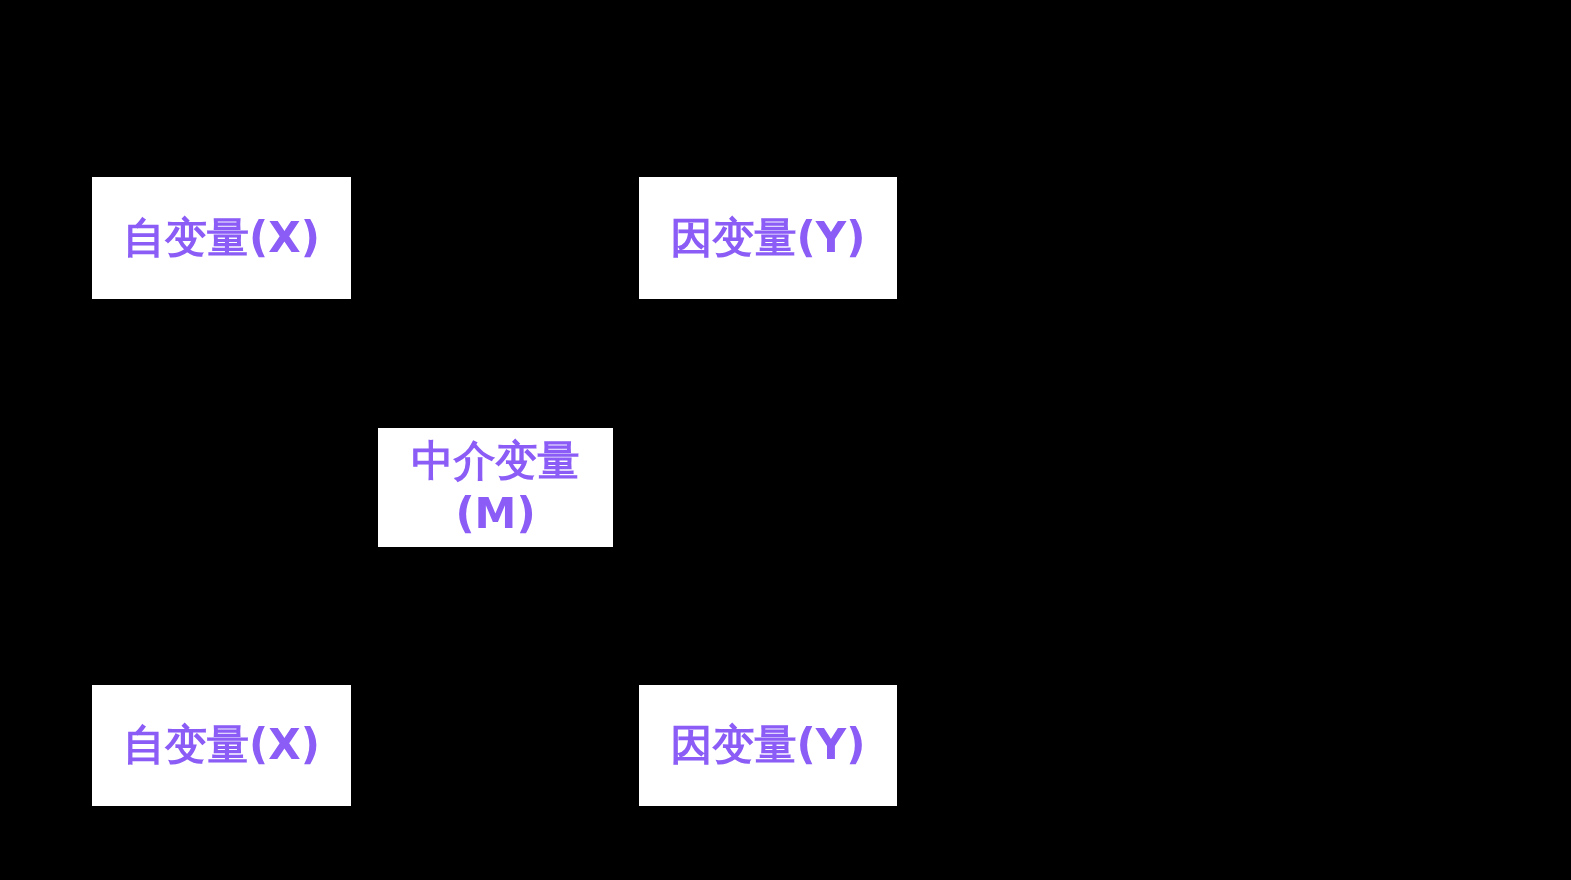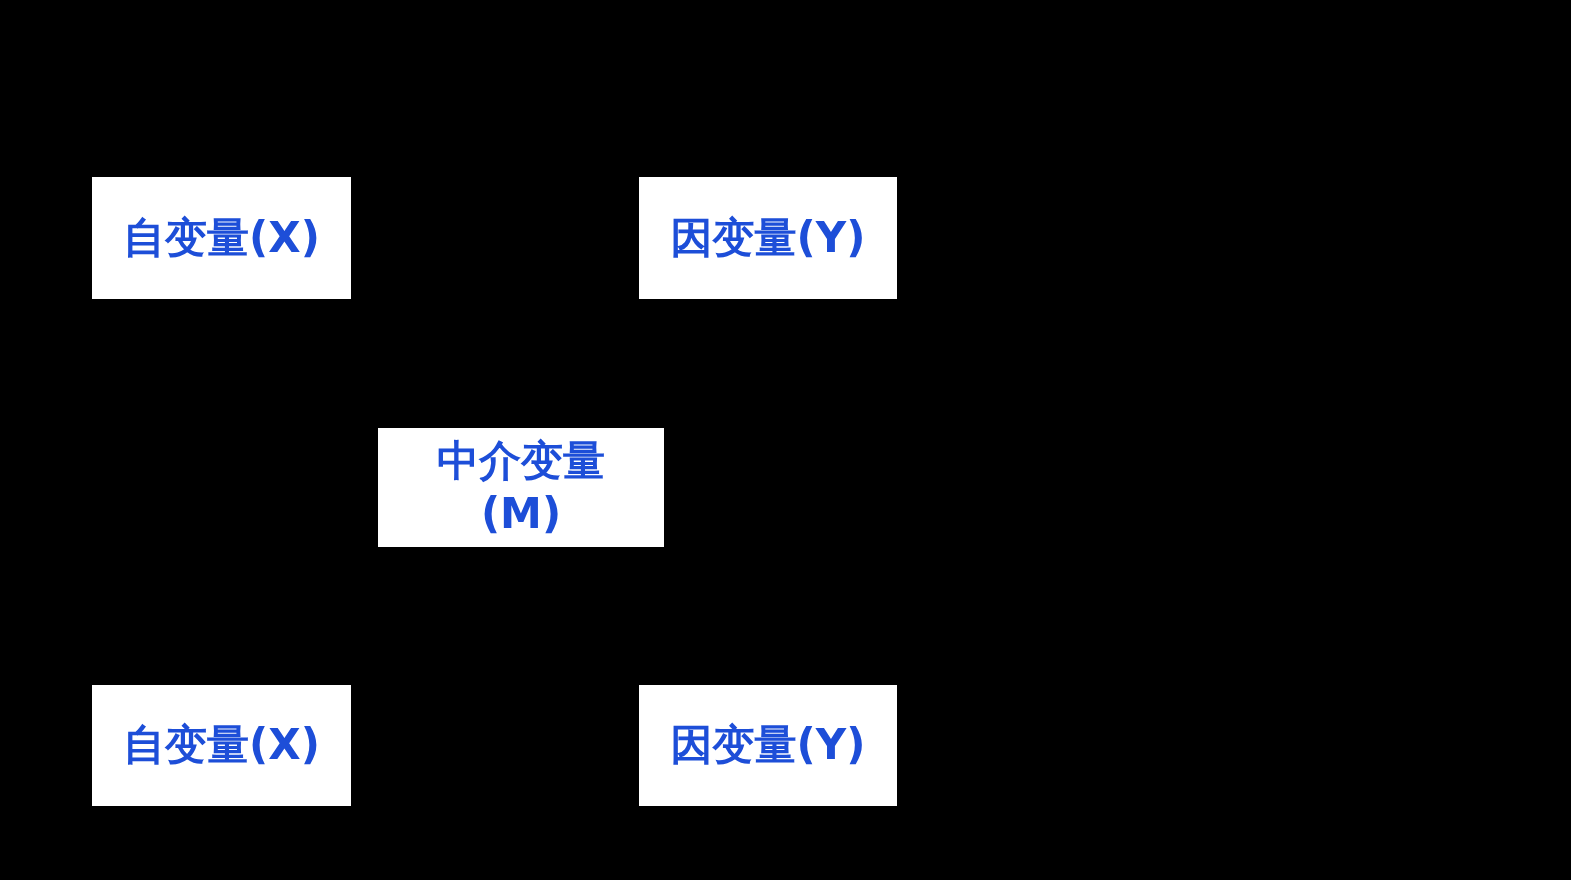--- a/index.html
+++ b/index.html
@@ -18,34 +18,34 @@
     position: absolute;
     left: 0;
     top: 0;
     width: 1571px;
     height: 880px;
     background: #000000;
   }
   .node {
     position: absolute;
     background: #ffffff;
-    color: #1d4ed8;
+    color: #8b5cf6;
     display: flex;
     flex-direction: column;
     align-items: center;
     justify-content: center;
     font-weight: 700;
     font-size: 42px;
     line-height: 1.25;
     text-align: center;
     box-sizing: border-box;
   }
   .node-top-left    { left: 92px;  top: 177px; width: 259px; height: 122px; }
   .node-top-right   { left: 639px; top: 177px; width: 258px; height: 122px; }
-  .node-mediator    { left: 378px; top: 428px; width: 286px; height: 119px; }
+  .node-mediator    { left: 378px; top: 428px; width: 235px; height: 119px; }
   .node-bottom-left { left: 92px;  top: 685px; width: 259px; height: 121px; }
   .node-bottom-right{ left: 639px; top: 685px; width: 258px; height: 121px; }
   .node span {
     display: block;
   }
 </style>
 </head>
 <body>
 
 <div class="canvas">

